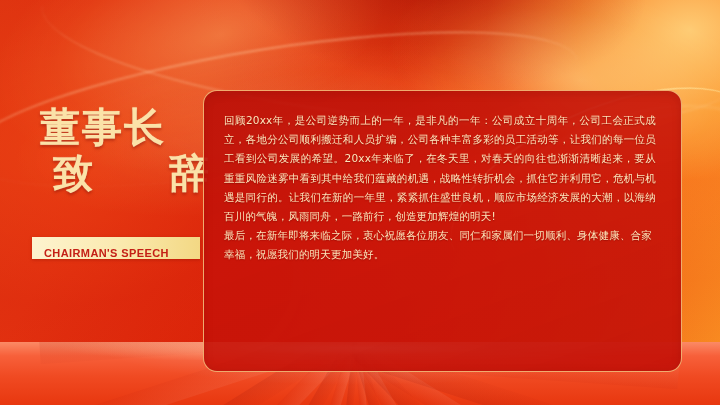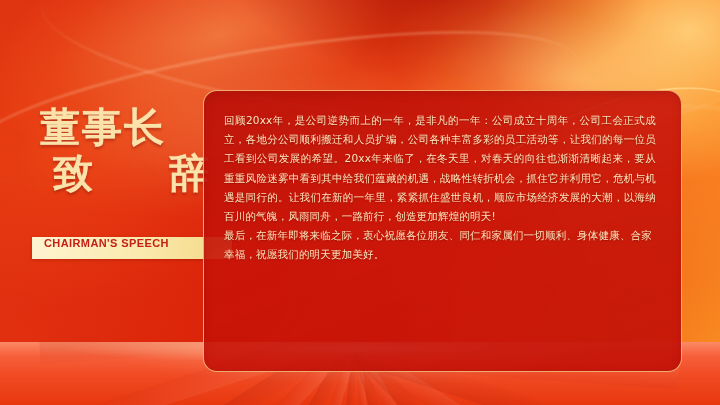--- a/index.html
+++ b/index.html
@@ -61,23 +61,23 @@
   #titleblock{position:absolute;left:40px;top:108px;width:170px;}
   .cn-line{
     color:#fbe2a8;
     font-family:Liberation Mono, monospace;
     font-weight:700;font-size:40px;line-height:46px;letter-spacing:2px;
     text-shadow:0 2px 3px rgba(120,8,4,.45), 0 0 1px rgba(255,246,220,.7);
     white-space:nowrap;
   }
   .cn-line.l2{letter-spacing:26px;margin-left:13px;}
   #banner{
-    position:absolute;left:32px;top:237px;width:200px;height:22px;
+    position:absolute;left:32px;top:237px;width:168px;height:22px;
     background:linear-gradient(90deg,#fdf3cf 0%,#fae9ad 55%,#f3d884 100%);
-    display:flex;align-items:flex-start;
+    display:flex;align-items:flex-end;
     box-shadow:0 1px 3px rgba(130,10,4,.35);
   }
   #banner .en{
     color:#c42016;font-size:11px;font-weight:700;letter-spacing:.4px;
     padding-left:12px;white-space:nowrap;
   }
 
   
   #panel{
     position:absolute;left:203px;top:90px;width:479px;height:282px;

